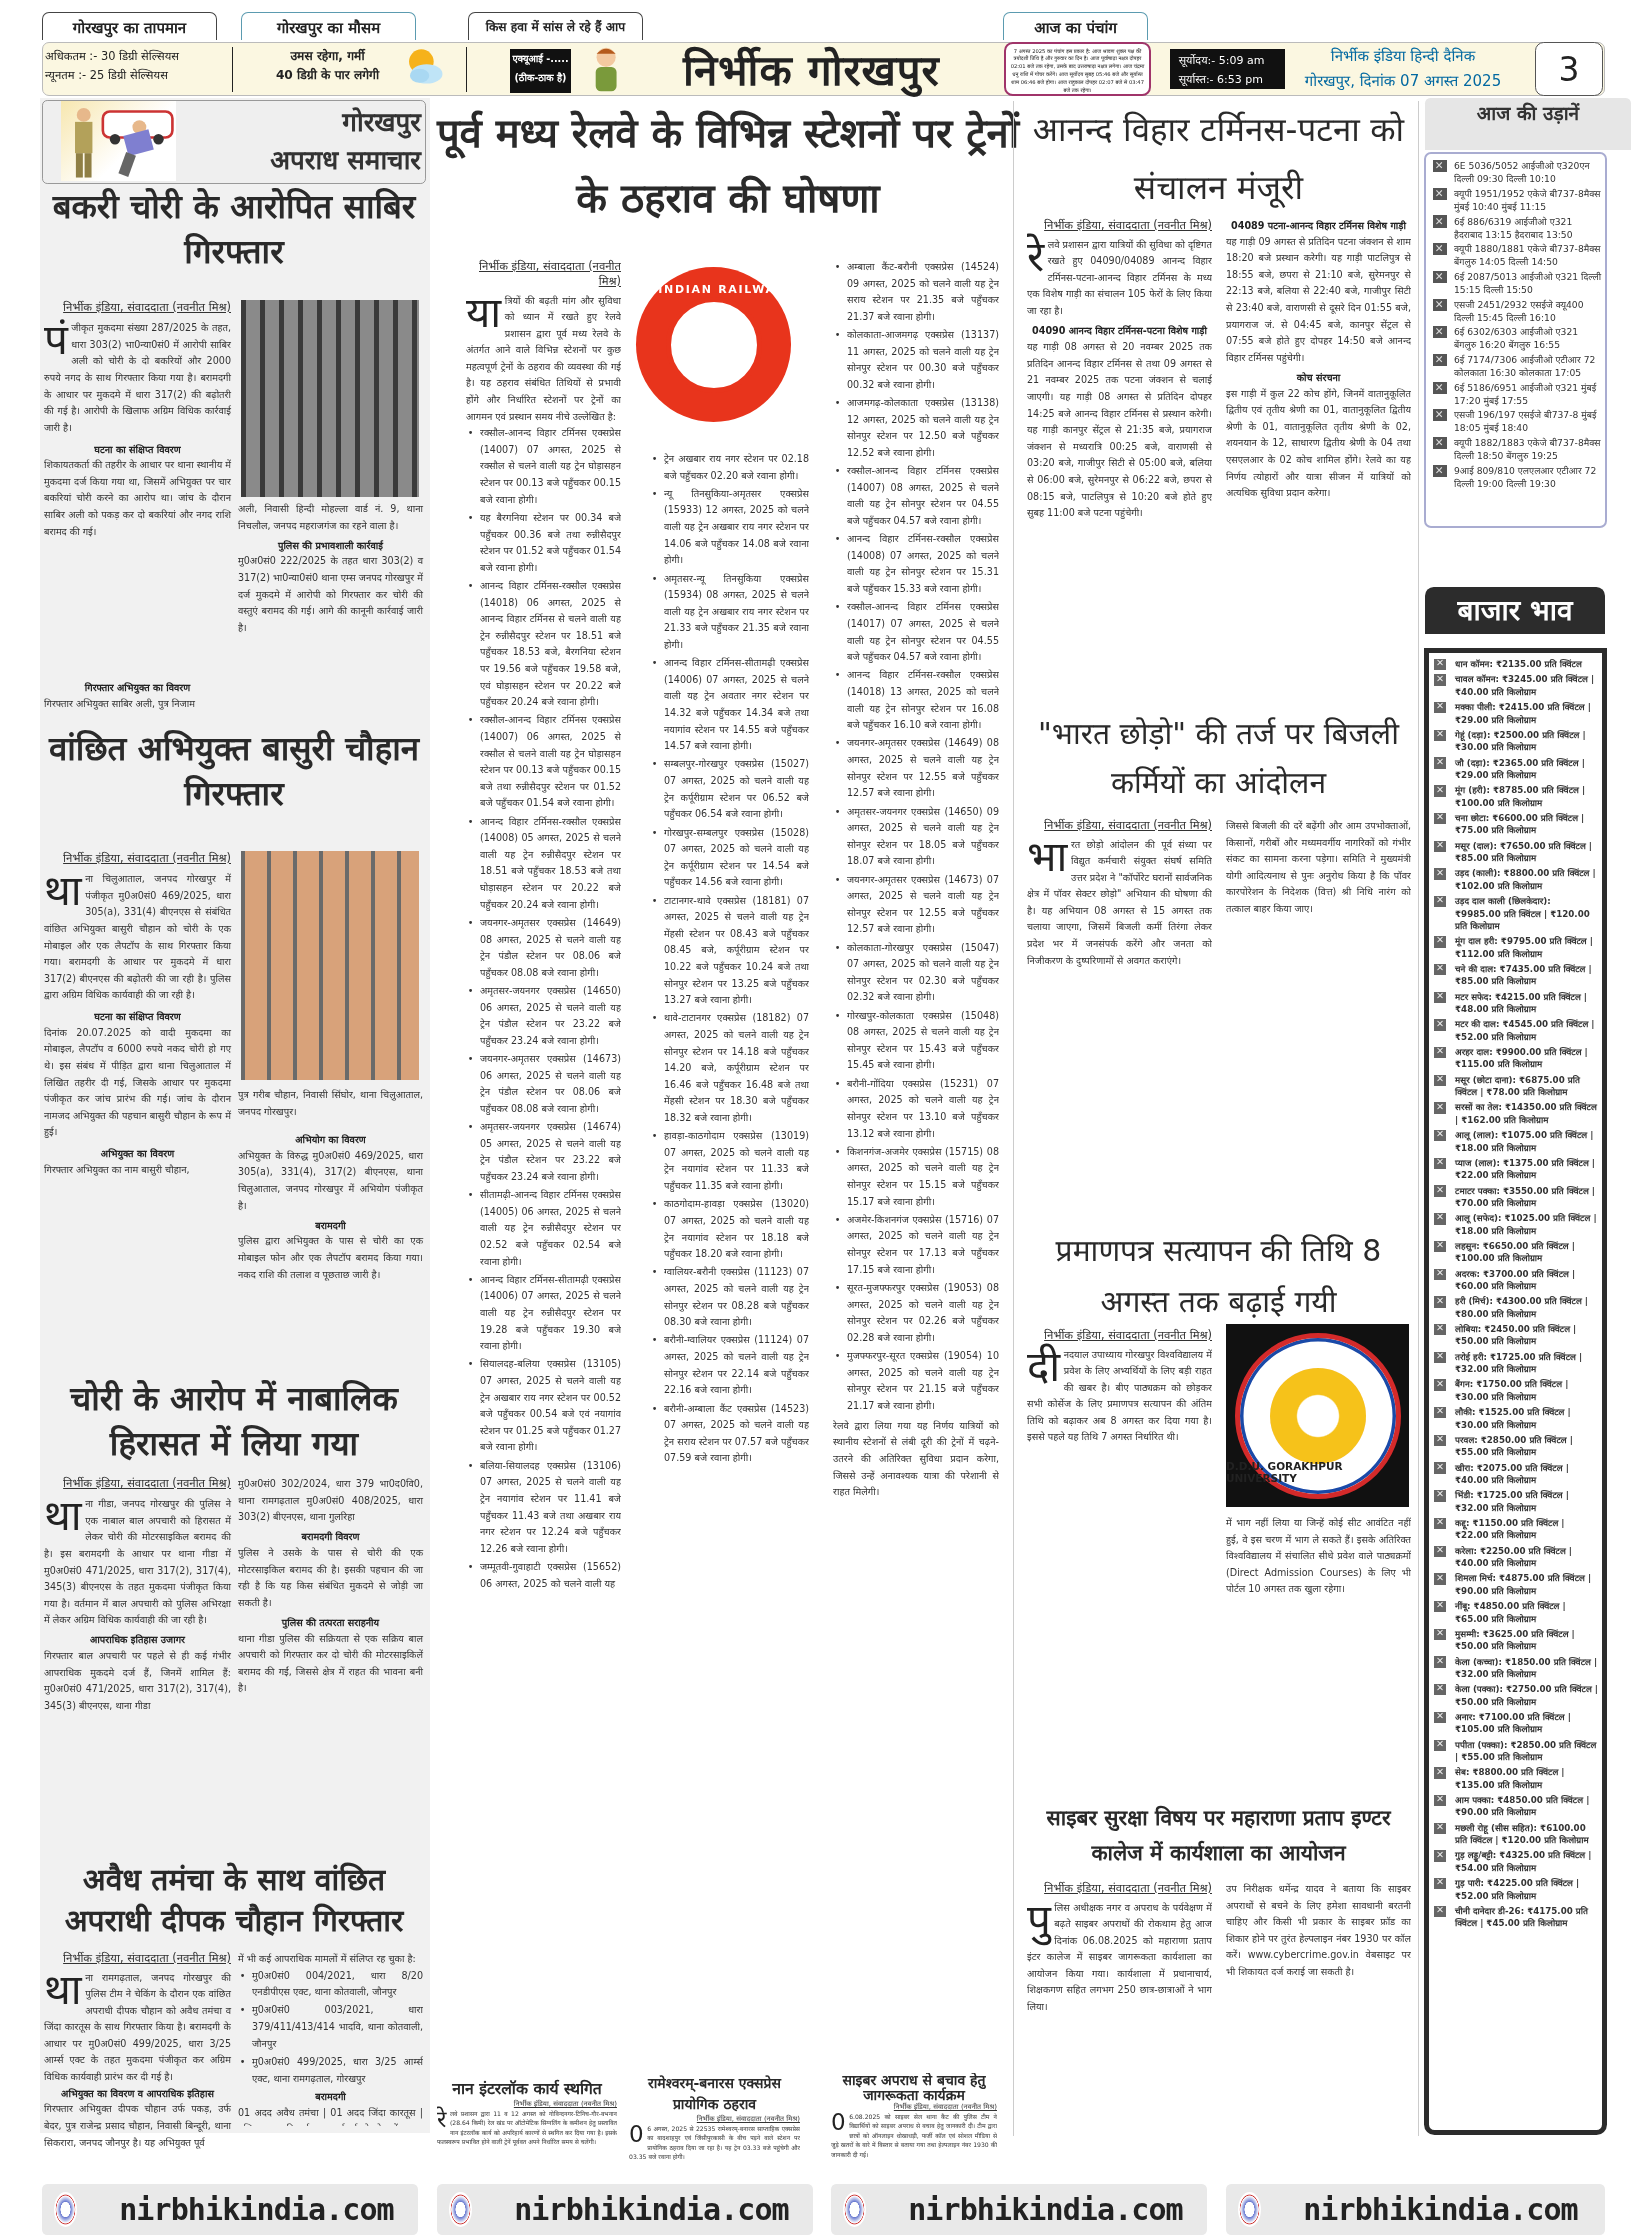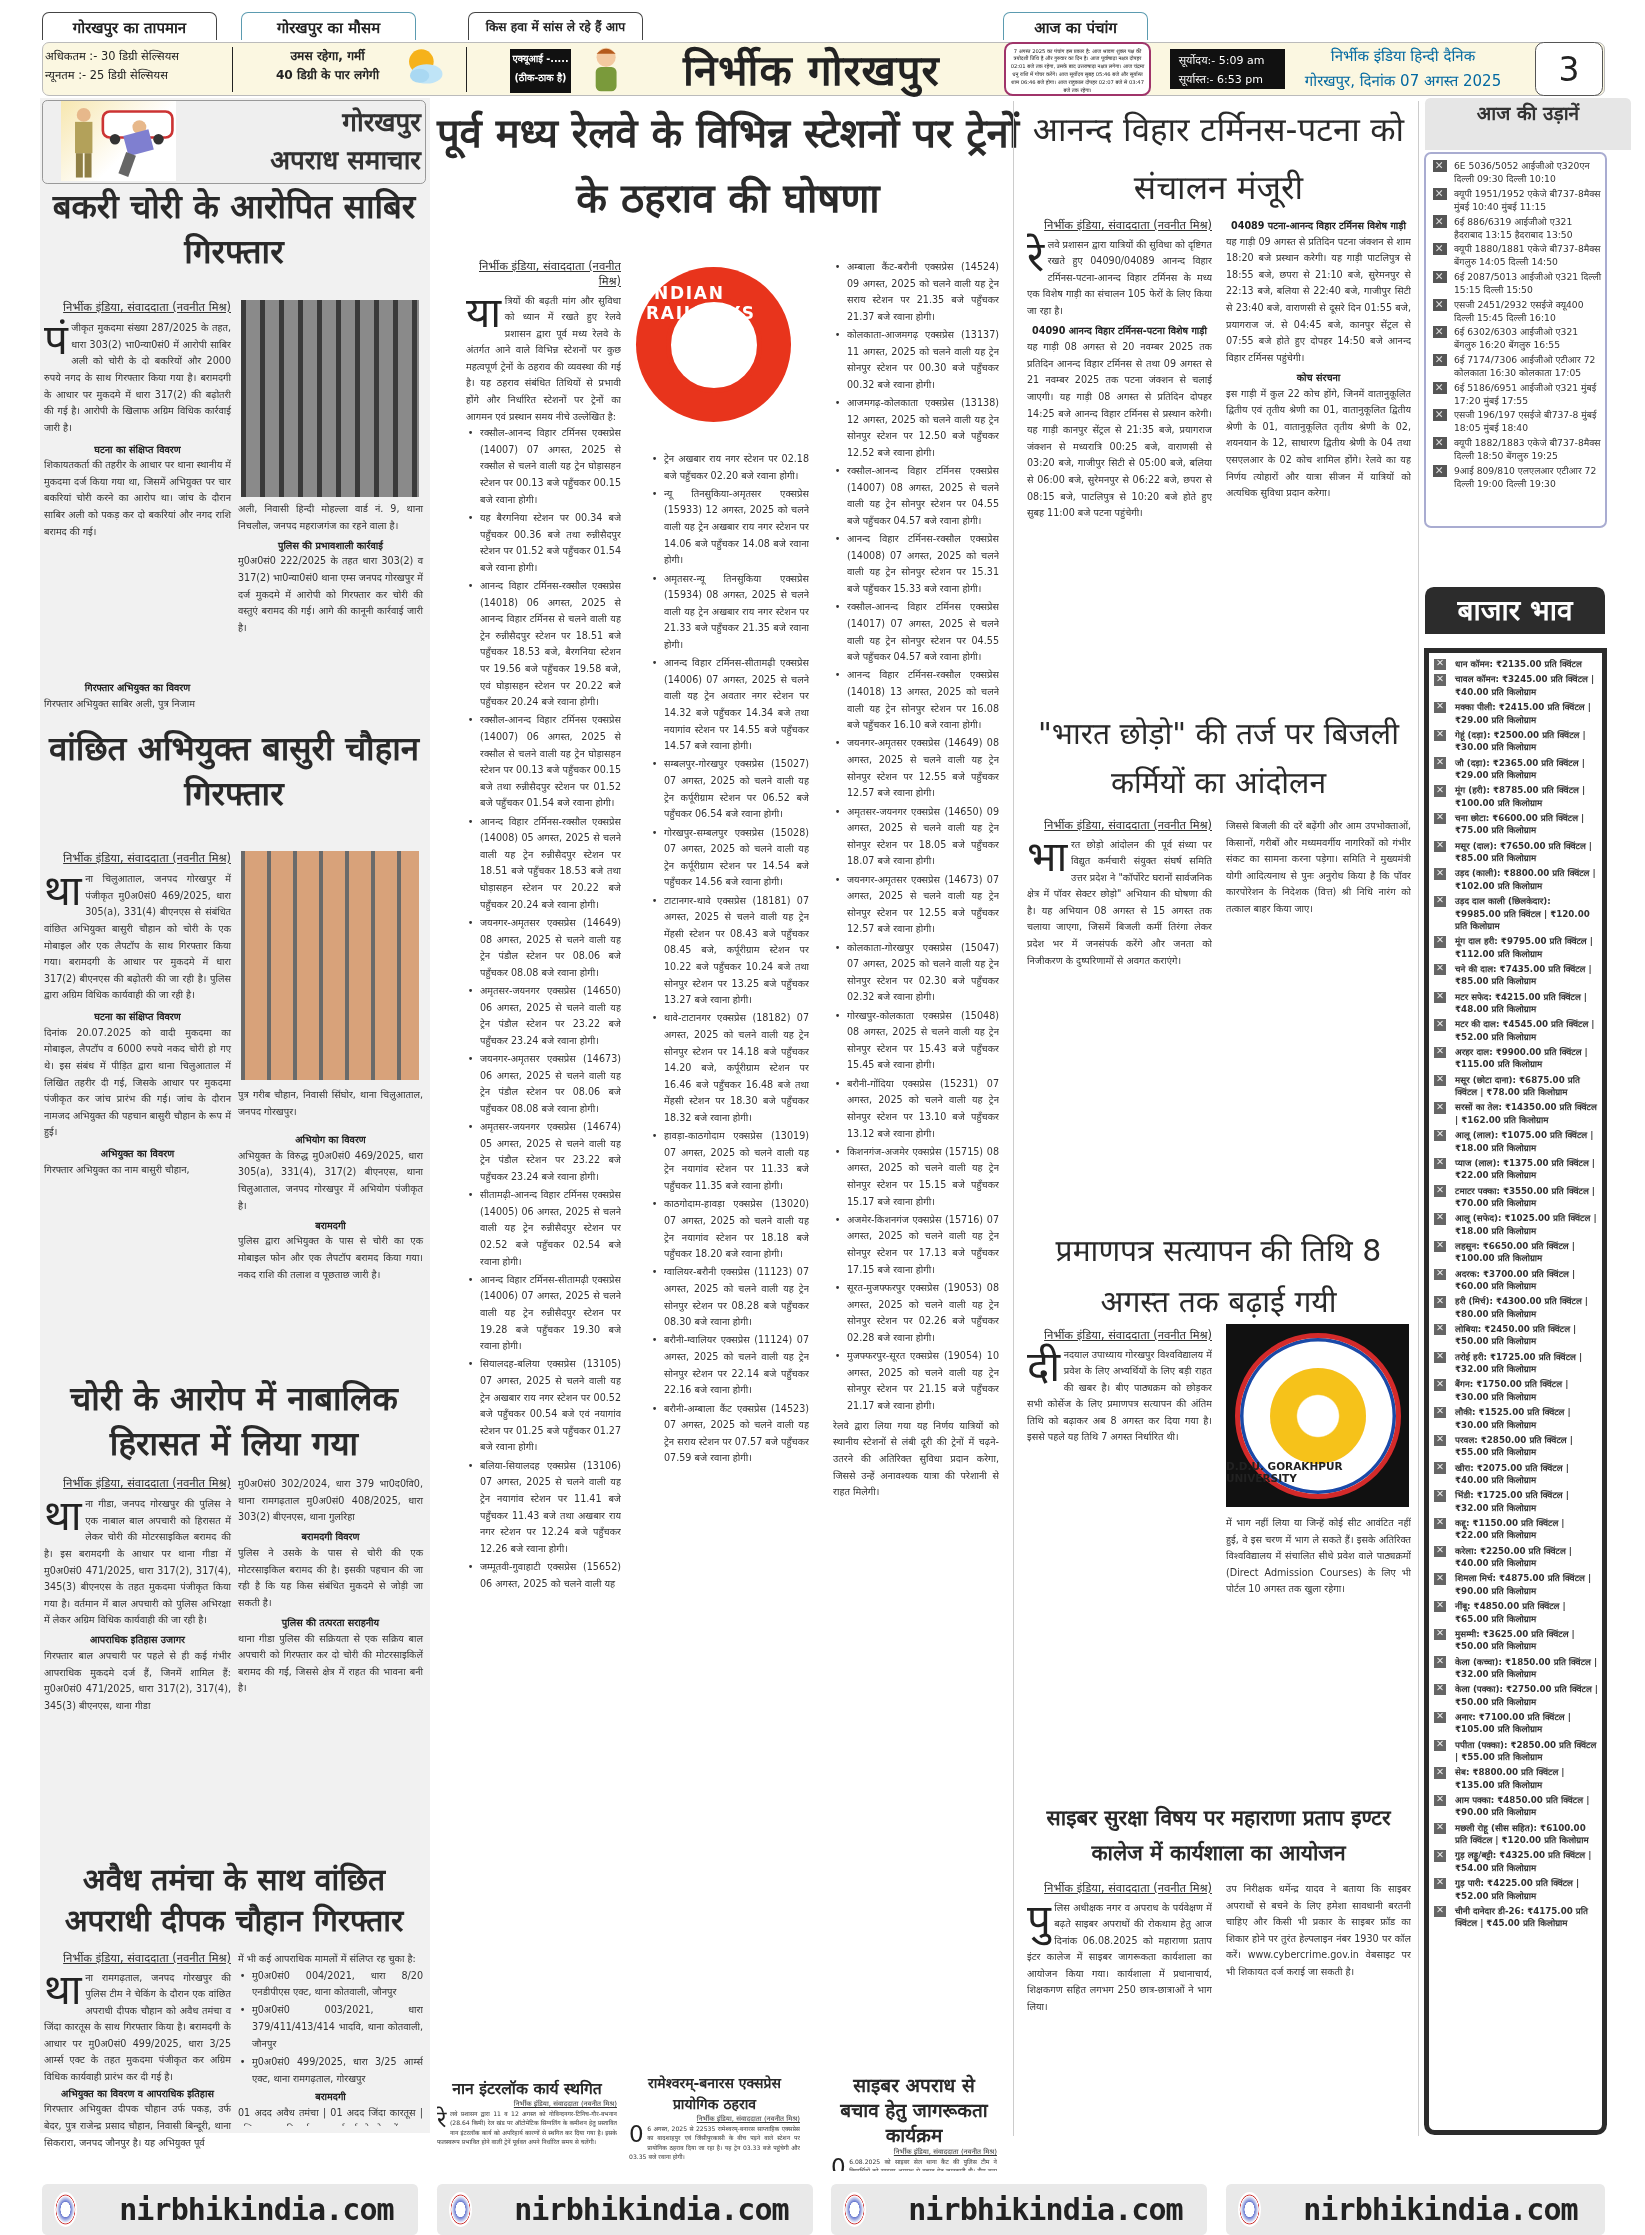--- a/index.html
+++ b/index.html
@@ -30,21 +30,21 @@
   .body-text{font-size:9.6px;line-height:16.6px;color:#333;text-align:justify}
   .subhead{font-size:9.6px;font-weight:bold;text-align:center;line-height:15.7px;color:#222}
   .dropcap{float:left;font-size:42px;line-height:40px;margin-right:3.5px;color:#222}
   .photo{position:absolute;background:#777}
   .jail{background:repeating-linear-gradient(90deg,#3a3a3a 0 5.2px,#8a8a8a 5.2px 19px);}
   .bullet-list{list-style:none}
   .bullet-list li{position:relative;padding-left:14px;font-size:9.6px;line-height:16.6px;text-align:justify;color:#333;margin-bottom:1.7px}
   .bullet-list li::before{content:"•";position:absolute;left:1.7px;top:0}
   .rail-logo{position:absolute;left:636px;top:267px;width:155px;height:155px;border-radius:50%;background:#e8341c;display:flex;align-items:center;justify-content:center}
   .rail-logo-inner{width:96px;height:96px;border-radius:50%;background:#fff;border:5.2px solid #e8341c;box-shadow:0 0 0 2.6px #fff inset}
-  .rail-logo-text{position:absolute;top:15.7px;left:10px;width:100%;text-align:left;color:#fff;font-size:17px;font-weight:bold;letter-spacing:1.7px}
+  .rail-logo-text{position:absolute;top:15.7px;left:3px;width:100%;text-align:right;color:#fff;font-size:11px;font-weight:bold;letter-spacing:1.7px}
   .ddu-logo{position:absolute;left:1226px;top:1324px;width:183px;height:183px;background:#111;display:flex;align-items:center;justify-content:center}
   .ddu-ring{width:166px;height:166px;border-radius:50%;background:#fff;border:5.2px solid #d42a2a;box-shadow:0 0 0 3.5px #1a4aa8 inset;display:flex;align-items:center;justify-content:center}
   .ddu-core{width:96px;height:96px;border-radius:50%;background:radial-gradient(#fff 30%,#f6c21a 32%,#f6c21a 70%,#e68a00 72%)}
   .ddu-caption{position:absolute;bottom:23px;width:100%;text-align:left;font-size:10.5px;font-weight:bold;color:#222}
   
   .flights-head{position:absolute;left:1425px;top:98px;width:206px;height:52px;background:#e6e6e6;border-radius:5.2px 5.2px 0 0;text-align:center;font-size:19px;font-weight:bold;line-height:23px;color:#333;padding-top:3.5px}
   .flights-box{position:absolute;left:1424px;top:152px;width:183px;height:376px;border:2.6px solid #a9acd1;border-radius:7px;background:#fff;padding:5.2px 3.5px 3.5px 7px}
   .flight-item{display:flex;font-size:9.2px;line-height:13px;color:#333;margin-bottom:1.7px}
   .flight-icon{flex:0 0 14px;width:12.2px;height:12.2px;margin:0.9px 7px 0 0;background:#555;position:relative}
   .flight-icon::after{content:"✕";color:#ddd;font-size:10.5px;position:absolute;left:1.7px;top:-0.9px}
@@ -261,21 +261,21 @@
   <div class="headline" style="position:static;font-size:15.7px;line-height:23px">नान इंटरलॉक कार्य स्थगित</div>
   <div class="byline" style="font-size:7px;line-height:8.7px">निर्भीक इंडिया, संवाददाता (नवनीत मिश्र)</div>
   <div class="body-text" style="font-size:6.1px;line-height:9.6px"><span class="dropcap" style="font-size:23px;line-height:21px">रे</span><span>लवे प्रशासन द्वारा 11 व 12 अगस्त को गोविन्दनगर-टिनिच-गौर-बभनान (28.64 किमी) रेल खंड पर ऑटोमेटिक सिग्नलिंग के कमीशन हेतु प्रस्तावित नान इंटरलॉक कार्य को अपरिहार्य कारणों से स्थगित कर दिया गया है। इसके फलस्वरूप प्रभावित होने वाली ट्रेनें पूर्ववत अपने निर्धारित समय से चलेंगी।</span></div>
 </div>
 <div class="abs" style="left:629px;top:2073px;width:171px;height:98px;overflow:hidden">
   <div class="headline" style="position:static;font-size:14px;line-height:21px">रामेश्वरम्-बनारस एक्सप्रेस प्रायोगिक ठहराव</div>
   <div class="byline" style="font-size:7px;line-height:8.7px">निर्भीक इंडिया, संवाददाता (नवनीत मिश्र)</div>
   <div class="body-text" style="font-size:6.1px;line-height:9.6px"><span class="dropcap" style="font-size:23px;line-height:21px">0</span><span>6 अगस्त, 2025 से 22535 रामेश्वरम्-बनारस साप्ताहिक एक्सप्रेस का बादशाहपुर एवं जिंसीपुरकासी के बीच पड़ने वाले स्टेशन पर प्रायोगिक ठहराव दिया जा रहा है। यह ट्रेन 03.33 बजे पहुंचेगी और 03.35 बजे रवाना होगी।</span></div>
 </div>
 <div class="abs" style="left:831px;top:2073px;width:166px;height:98px;overflow:hidden">
-  <div class="headline" style="position:static;font-size:19px;line-height:25px">साइबर अपराध से बचाव हेतु जागरूकता कार्यक्रम</div>
+  <div class="headline" style="position:static;font-size:14px;line-height:15px">साइबर अपराध से बचाव हेतु जागरूकता कार्यक्रम</div>
   <div class="byline" style="font-size:7px;line-height:8.7px">निर्भीक इंडिया, संवाददाता (नवनीत मिश्र)</div>
   <div class="body-text" style="font-size:6.1px;line-height:9.6px"><span class="dropcap" style="font-size:23px;line-height:21px">0</span><span>6.08.2025 को साइबर सेल थाना कैंट की पुलिस टीम ने विद्यार्थियों को साइबर अपराध से बचाव हेतु जानकारी दी। टीम द्वारा छात्रों को ऑनलाइन धोखाधड़ी, फर्जी कॉल एवं सोशल मीडिया से जुड़े खतरों के बारे में विस्तार से बताया गया तथा हेल्पलाइन नंबर 1930 की जानकारी दी गई।</span></div>
 </div>
 
 <div class="divider-v" style="left:1013px;top:101px;height:2035px"></div>
 <div class="divider-v" style="left:1418px;top:101px;height:2035px"></div>
 
 <div class="headline" style="left:1022px;top:101px;width:393px;font-size:33px;line-height:58px;font-weight:normal">आनन्द विहार टर्मिनस-पटना को संचालन मंजूरी</div>
 <div class="abs" style="left:1027px;top:218px;width:185px;height:472px;overflow:hidden">
   <div class="byline">निर्भीक इंडिया, संवाददाता (नवनीत मिश्र)</div>

